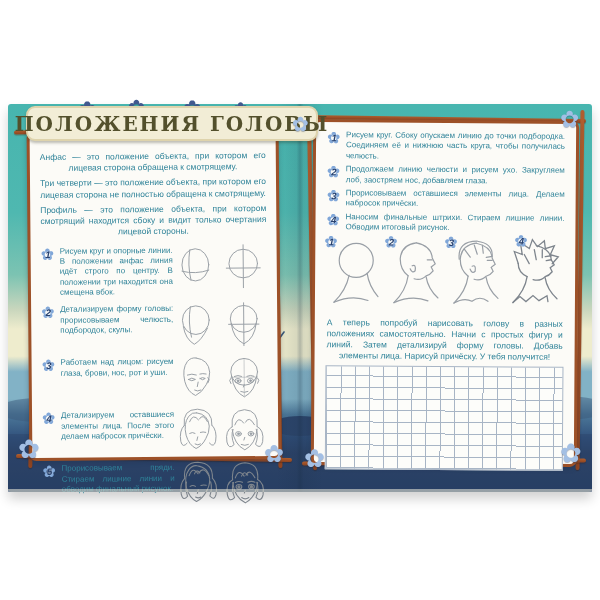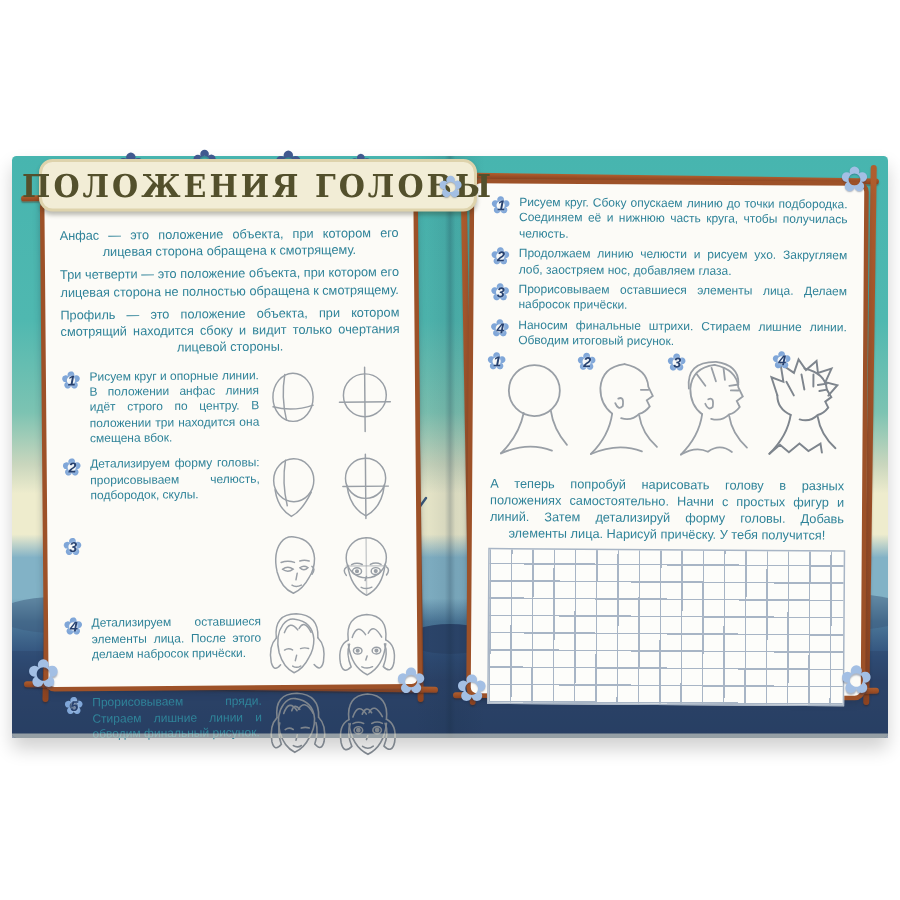--- a/index.html
+++ b/index.html
@@ -186,20 +186,21 @@
               </svg>
             </div>
           </div>
 
           <div class="step-row">
             <div class="step-main">
               <span class="badge">
                 <span class="flower-glyph">✿</span>
                 <span class="badge-num">3</span>
               </span>
+              <p class="step-text">Работаем над лицом: рисуем глаза, брови, нос, рот и уши.</p>
             </div>
             <div class="sketch-cell">
               <svg viewBox="0 0 46 56" fill="none" stroke="#999fa6" stroke-width="1.1" stroke-linecap="round">
                 <path d="M22,6 Q36,8 37,22 Q37,30 33,36 Q28,45 21,48 Q12,44 9,32 Q6,18 12,10 Q16,5 22,6"></path>
                 <path d="M13,30 Q17,27 21,30 Q17,33 13,30"></path>
                 <path d="M26,29 Q29,27 32,29 Q29,32 26,29"></path>
                 <path d="M12,25 Q17,23 22,25"></path>
                   <path d="M26,24 Q29,23 33,24"></path>
                 <path d="M24,33 L23,38"></path>
                   <path d="M20,42 Q23,44 27,42"></path>

